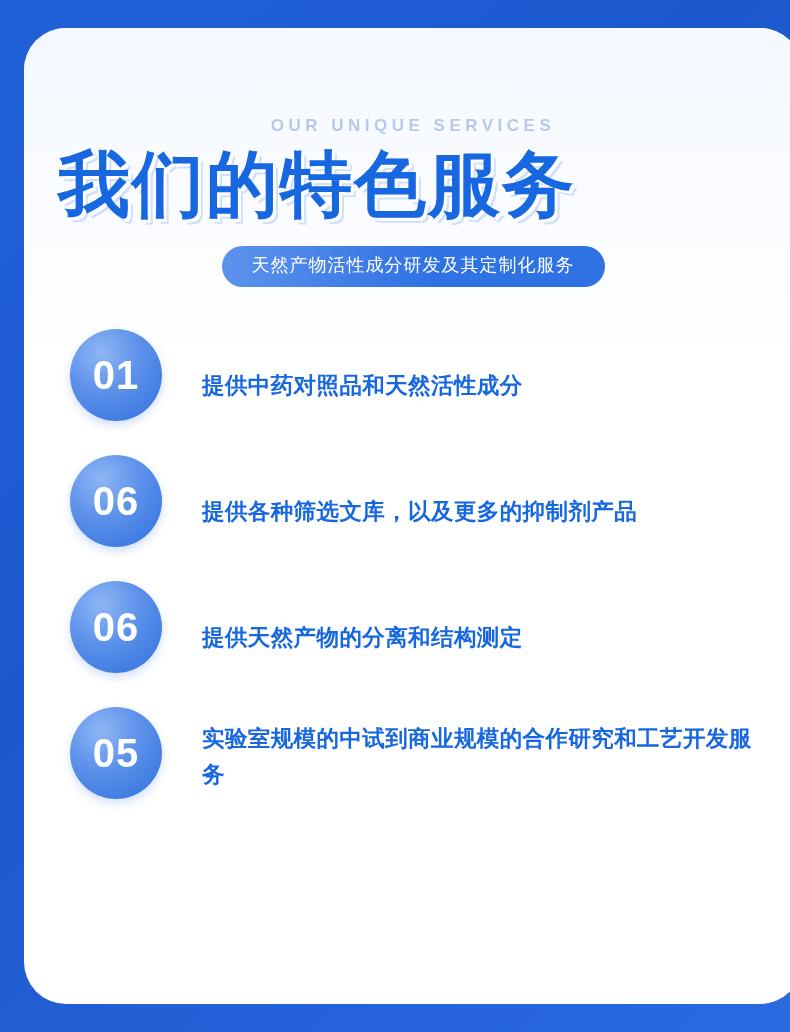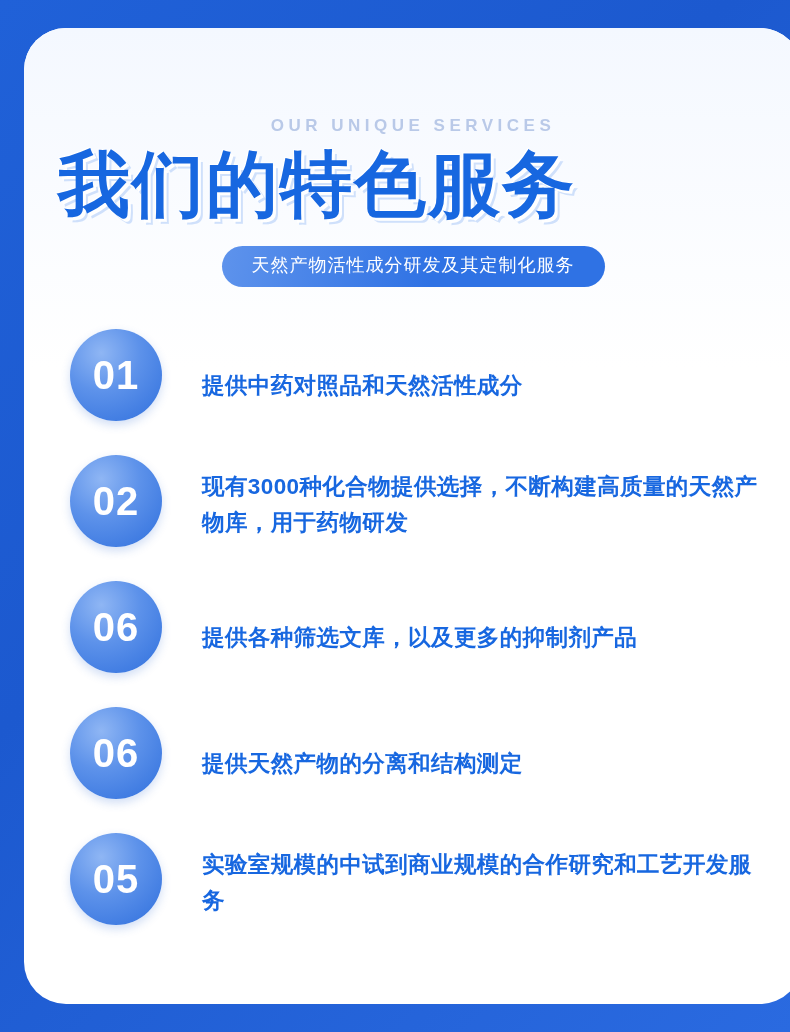--- a/index.html
+++ b/index.html
@@ -159,24 +159,20 @@
       <span class="subtitle">天然产物活性成分研发及其定制化服务</span>
     </div>
 
     <div class="services">
 
       <div class="service-row">
         <div class="badge">01</div>
         <div class="service-text">提供中药对照品和天然活性成分</div>
       </div>
 
-      <div class="service-row two-line">
-        <div class="badge">02</div>
-        <div class="service-text">现有3000种化合物提供选择，不断构建高质量的天然产物库，用于药物研发</div>
-      </div>
 
       <div class="service-row">
         <div class="badge">06</div>
         <div class="service-text">提供各种筛选文库，以及更多的抑制剂产品</div>
       </div>
 
       <div class="service-row">
         <div class="badge">06</div>
         <div class="service-text">提供天然产物的分离和结构测定</div>
       </div>

